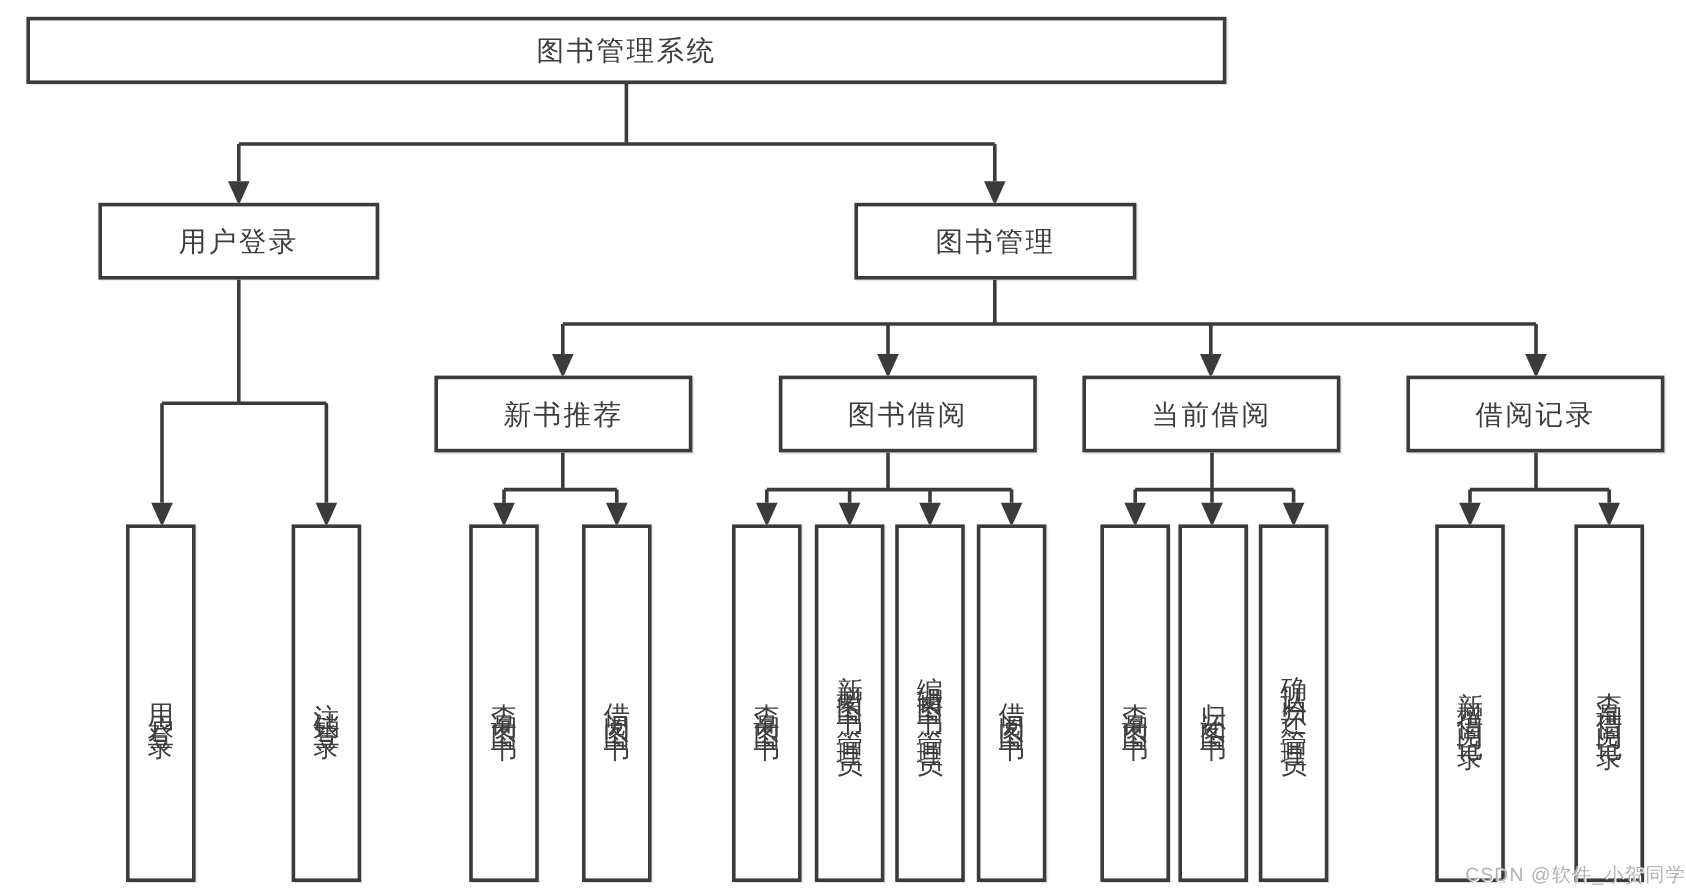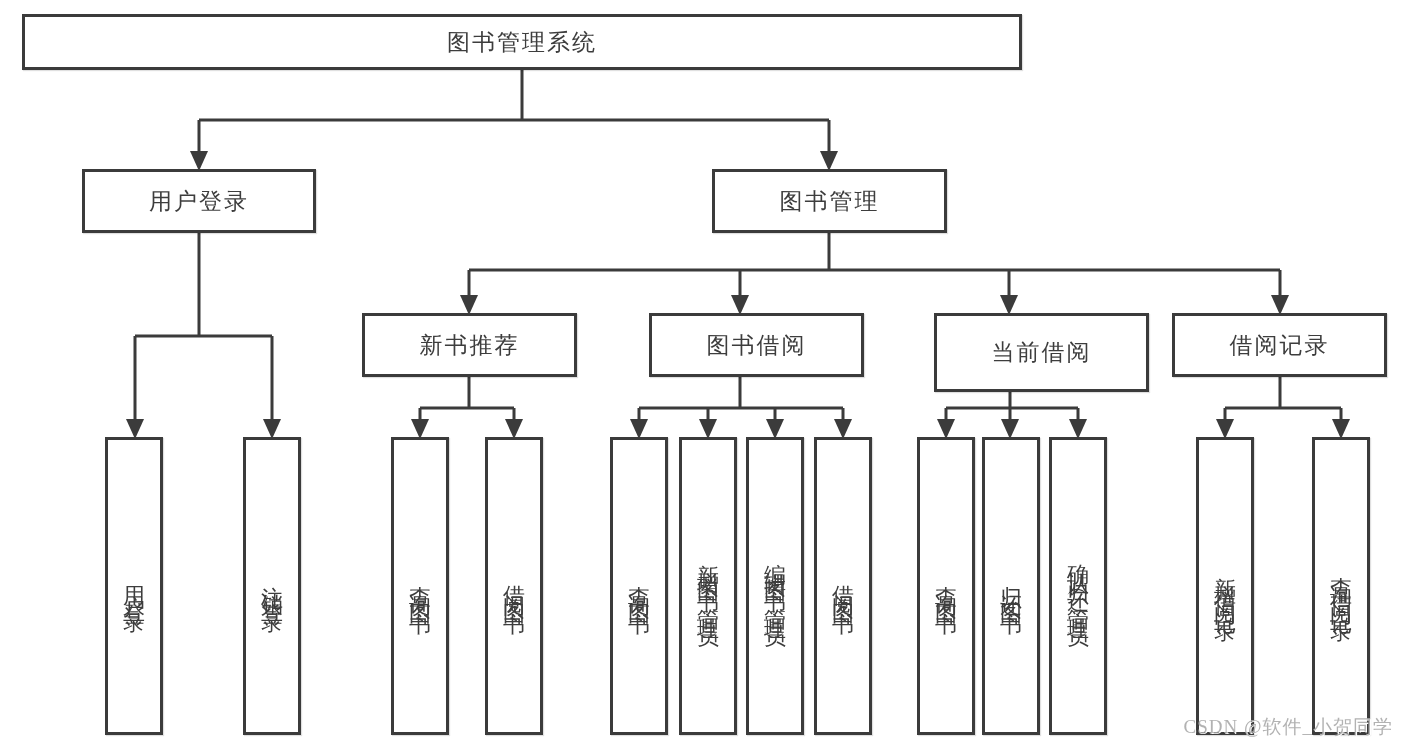--- a/index.html
+++ b/index.html
@@ -54,28 +54,27 @@
   .node.v {
     font-size: 22px;
     writing-mode: vertical-rl;
     text-orientation: mixed;
     letter-spacing: 9px;
     line-height: 1;
   }
 
   .watermark {
     position: absolute;
-    right: 12px;
+    right: 0;
     bottom: 7px;
-    font-size: 19px;
+    font-size: 16px;
     color: var(--watermark);
     text-shadow: 1px 1px 0 #ffffff;
     letter-spacing: 1px;
     white-space: nowrap;
-    font-family: Liberation Serif, serif;
   }
 </style>
 </head>
 <body>
 
 <div class="canvas">
 
   <svg class="connectors" viewBox="0 0 1405 747" xmlns="http://www.w3.org/2000/svg" aria-hidden="true">
 
     <path class="shaft" d="M522 70 V120 M199 120 H829 M199 120 V151 M829 120 V151"></path>
@@ -112,21 +111,21 @@
     <path class="arrowhead" d="M1332 419 L1350 419 L1341 439 Z"></path>
   </svg>
 
   <div class="node h" style="left:22px; top:14px; width:1000px; height:56px;">图书管理系统</div>
 
   <div class="node h" style="left:82px; top:169px; width:234px; height:64px;">用户登录</div>
   <div class="node h" style="left:362px; top:313px; width:215px; height:64px;">新书推荐</div>
 
   <div class="node h" style="left:712px; top:169px; width:235px; height:64px;">图书管理</div>
   <div class="node h" style="left:633px; top:313px; width:215px; height:64px;margin-left:16px;">图书借阅</div>
-  <div class="node h" style="left:902px; top:313px; width:215px; height:79px;margin-left:32px;">当前借阅</div>
+  <div class="node h" style="left:902px; top:313px; width:215px; height:64px;">当前借阅</div>
   <div class="node h" style="left:1172px; top:313px; width:215px; height:64px;">借阅记录</div>
 
   <div class="node v" style="left:105px; top:437px; width:58px; height:298px;">用户登录</div>
   <div class="node v" style="left:243px; top:437px; width:58px; height:298px;">注销登录</div>
 
   <div class="node v" style="left:391px; top:437px; width:58px; height:298px;">查询图书</div>
   <div class="node v" style="left:485px; top:437px; width:58px; height:298px;">借阅图书</div>
 
   <div class="node v" style="left:610px; top:437px; width:58px; height:298px;">查询图书</div>
   <div class="node v" style="left:679px; top:437px; width:58px; height:298px;">新增图书（管理员）</div>

